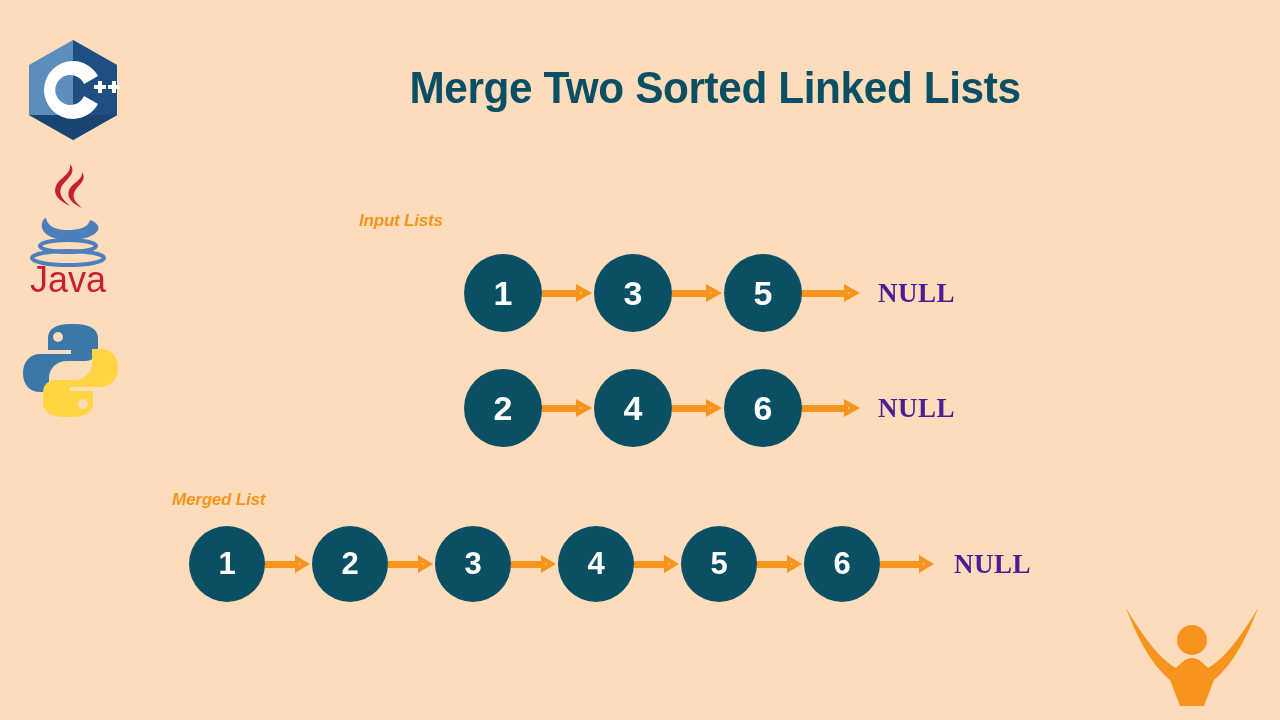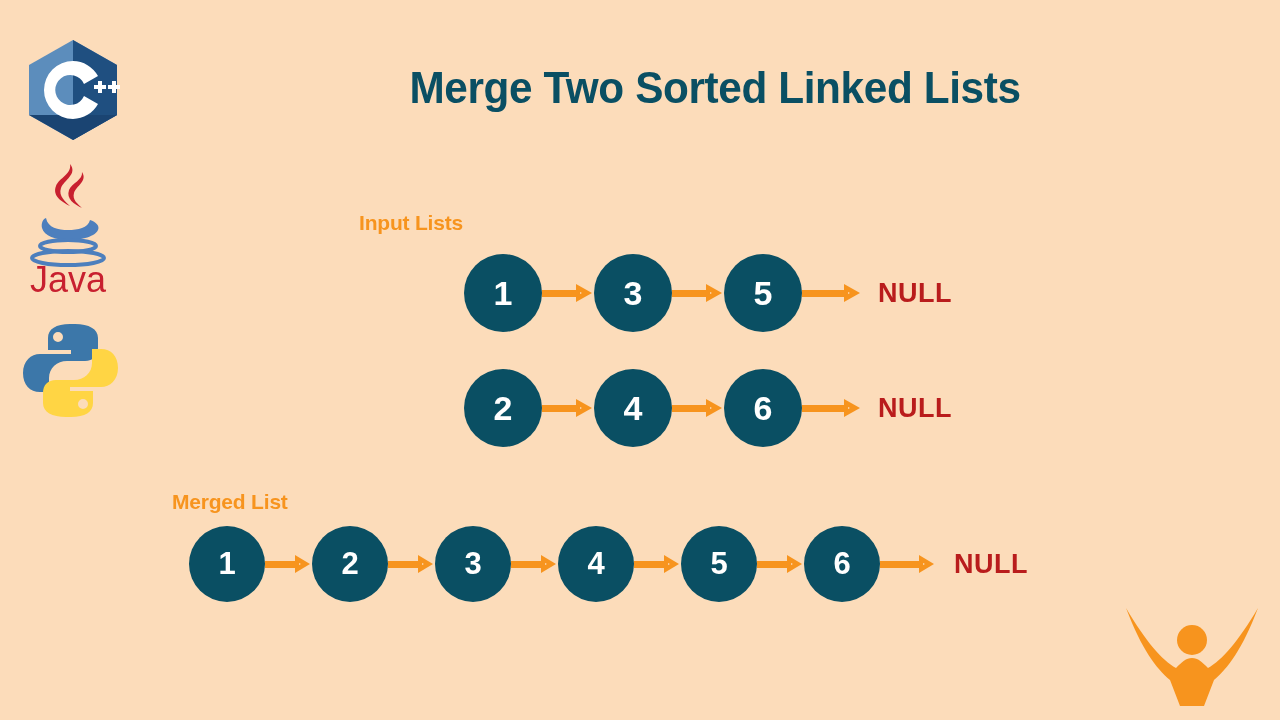--- a/index.html
+++ b/index.html
@@ -49,23 +49,24 @@
     font-weight: bold;
     letter-spacing: -0.4px;
     font-family: "Liberation Sans", sans-serif;
     transform: scaleX(0.94);
   }
 
   
   .section-label {
     position: absolute;
     color: #f7941e;
-    font-size: 21px;
+    font-size: 17px;
     font-weight: bold;
     letter-spacing: -0.2px;
+    font-style: italic;
   }
 
   .label-input  { left: 359px; top: 211px; }
   .label-merged { left: 172px; top: 490px; }
 
   
   .list-row {
     position: absolute;
     display: flex;
     align-items: center;
@@ -114,24 +115,25 @@
   .row-input-2 .arrow { width: 52px; }
 
   .row-input-1 .arrow.tail,
   .row-input-2 .arrow.tail { width: 60px; }
 
   .row-merged .arrow { width: 47px; }
   .row-merged .arrow.tail { width: 56px; }
 
   .null-label {
     flex: 0 0 auto;
-    color: #b91c1c;
+    color: #4c1d95;
     font-weight: bold;
     letter-spacing: 0.5px;
     white-space: nowrap;
+    font-family: Liberation Serif, serif;
   }
 
   .row-input-1 .null-label,
   .row-input-2 .null-label {
     font-size: 27px;
     margin-left: 16px;
   }
 
   .row-merged .null-label {
     font-size: 27px;

